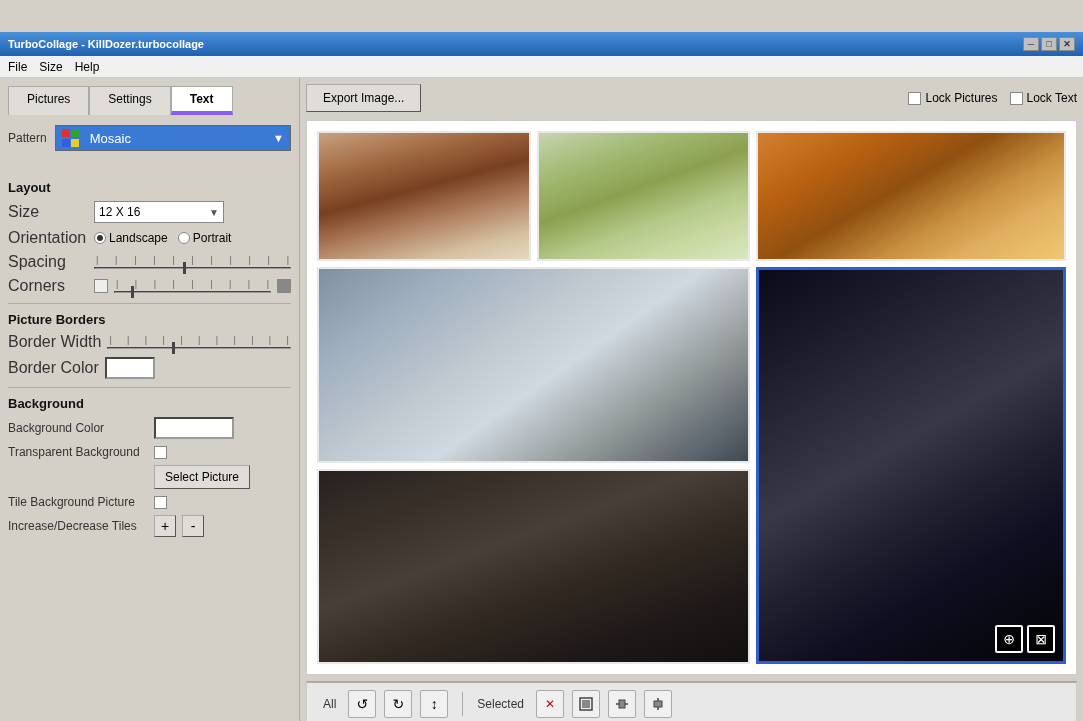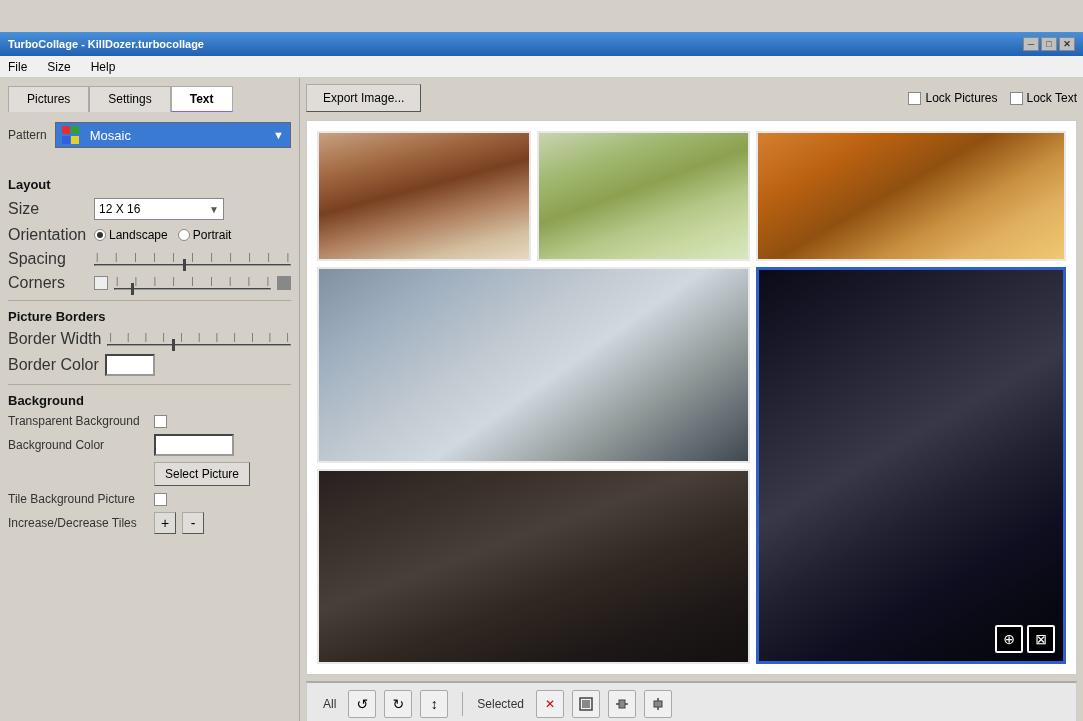--- a/index.html
+++ b/index.html
@@ -43,21 +43,21 @@
     }
 
     
     .menu-bar {
       background: #f0f0f0;
       border-bottom: 1px solid #ccc;
       height: 22px;
       display: flex;
       align-items: center;
       padding: 0 4px;
-      gap: 12px;
+      gap: 4px;
     }
     .menu-item {
       font-size: 12px;
       cursor: pointer;
       padding: 2px 4px;
       color: #000;
     }
 
     
     .main-container {
@@ -76,21 +76,21 @@
       padding: 5px 18px;
       border: 1px solid #aaa;
       background: #e0ddd8;
       cursor: pointer;
       font-size: 12px;
       border-bottom: none;
     }
     .tab.active {
       background: white;
       font-weight: bold;
-      border-bottom: 1px solid #8b5cf6;
+      border-bottom: 4px solid #8b5cf6;
       z-index: 1;
     }
 
     
     .pattern-row {
       display: flex;
       align-items: center;
       margin-bottom: 29px;
       gap: 8px;
     }
@@ -549,27 +549,27 @@
       <div class="form-row">
         <span class="form-label">Border Color</span>
         <div class="color-swatch"></div>
       </div>
 
       <div class="divider"></div>
 
       <div class="section-header">Background</div>
 
       <div class="form-row">
+        <span class="form-label-wide">Background Color</span>
+        <div class="color-swatch-large"></div>
+      </div>
+
+      <div class="form-row">
         <span class="form-label-wide">Transparent Background</span>
         <div class="checkbox-box"></div>
-      </div>
-
-      <div class="form-row">
-        <span class="form-label-wide">Background Color</span>
-        <div class="color-swatch-large"></div>
       </div>
 
 
       <div class="form-row">
         <span class="form-label-wide"></span>
         <button class="btn">Select Picture</button>
       </div>
 
       <div class="form-row">
         <span class="form-label-wide">Tile Background Picture</span>

